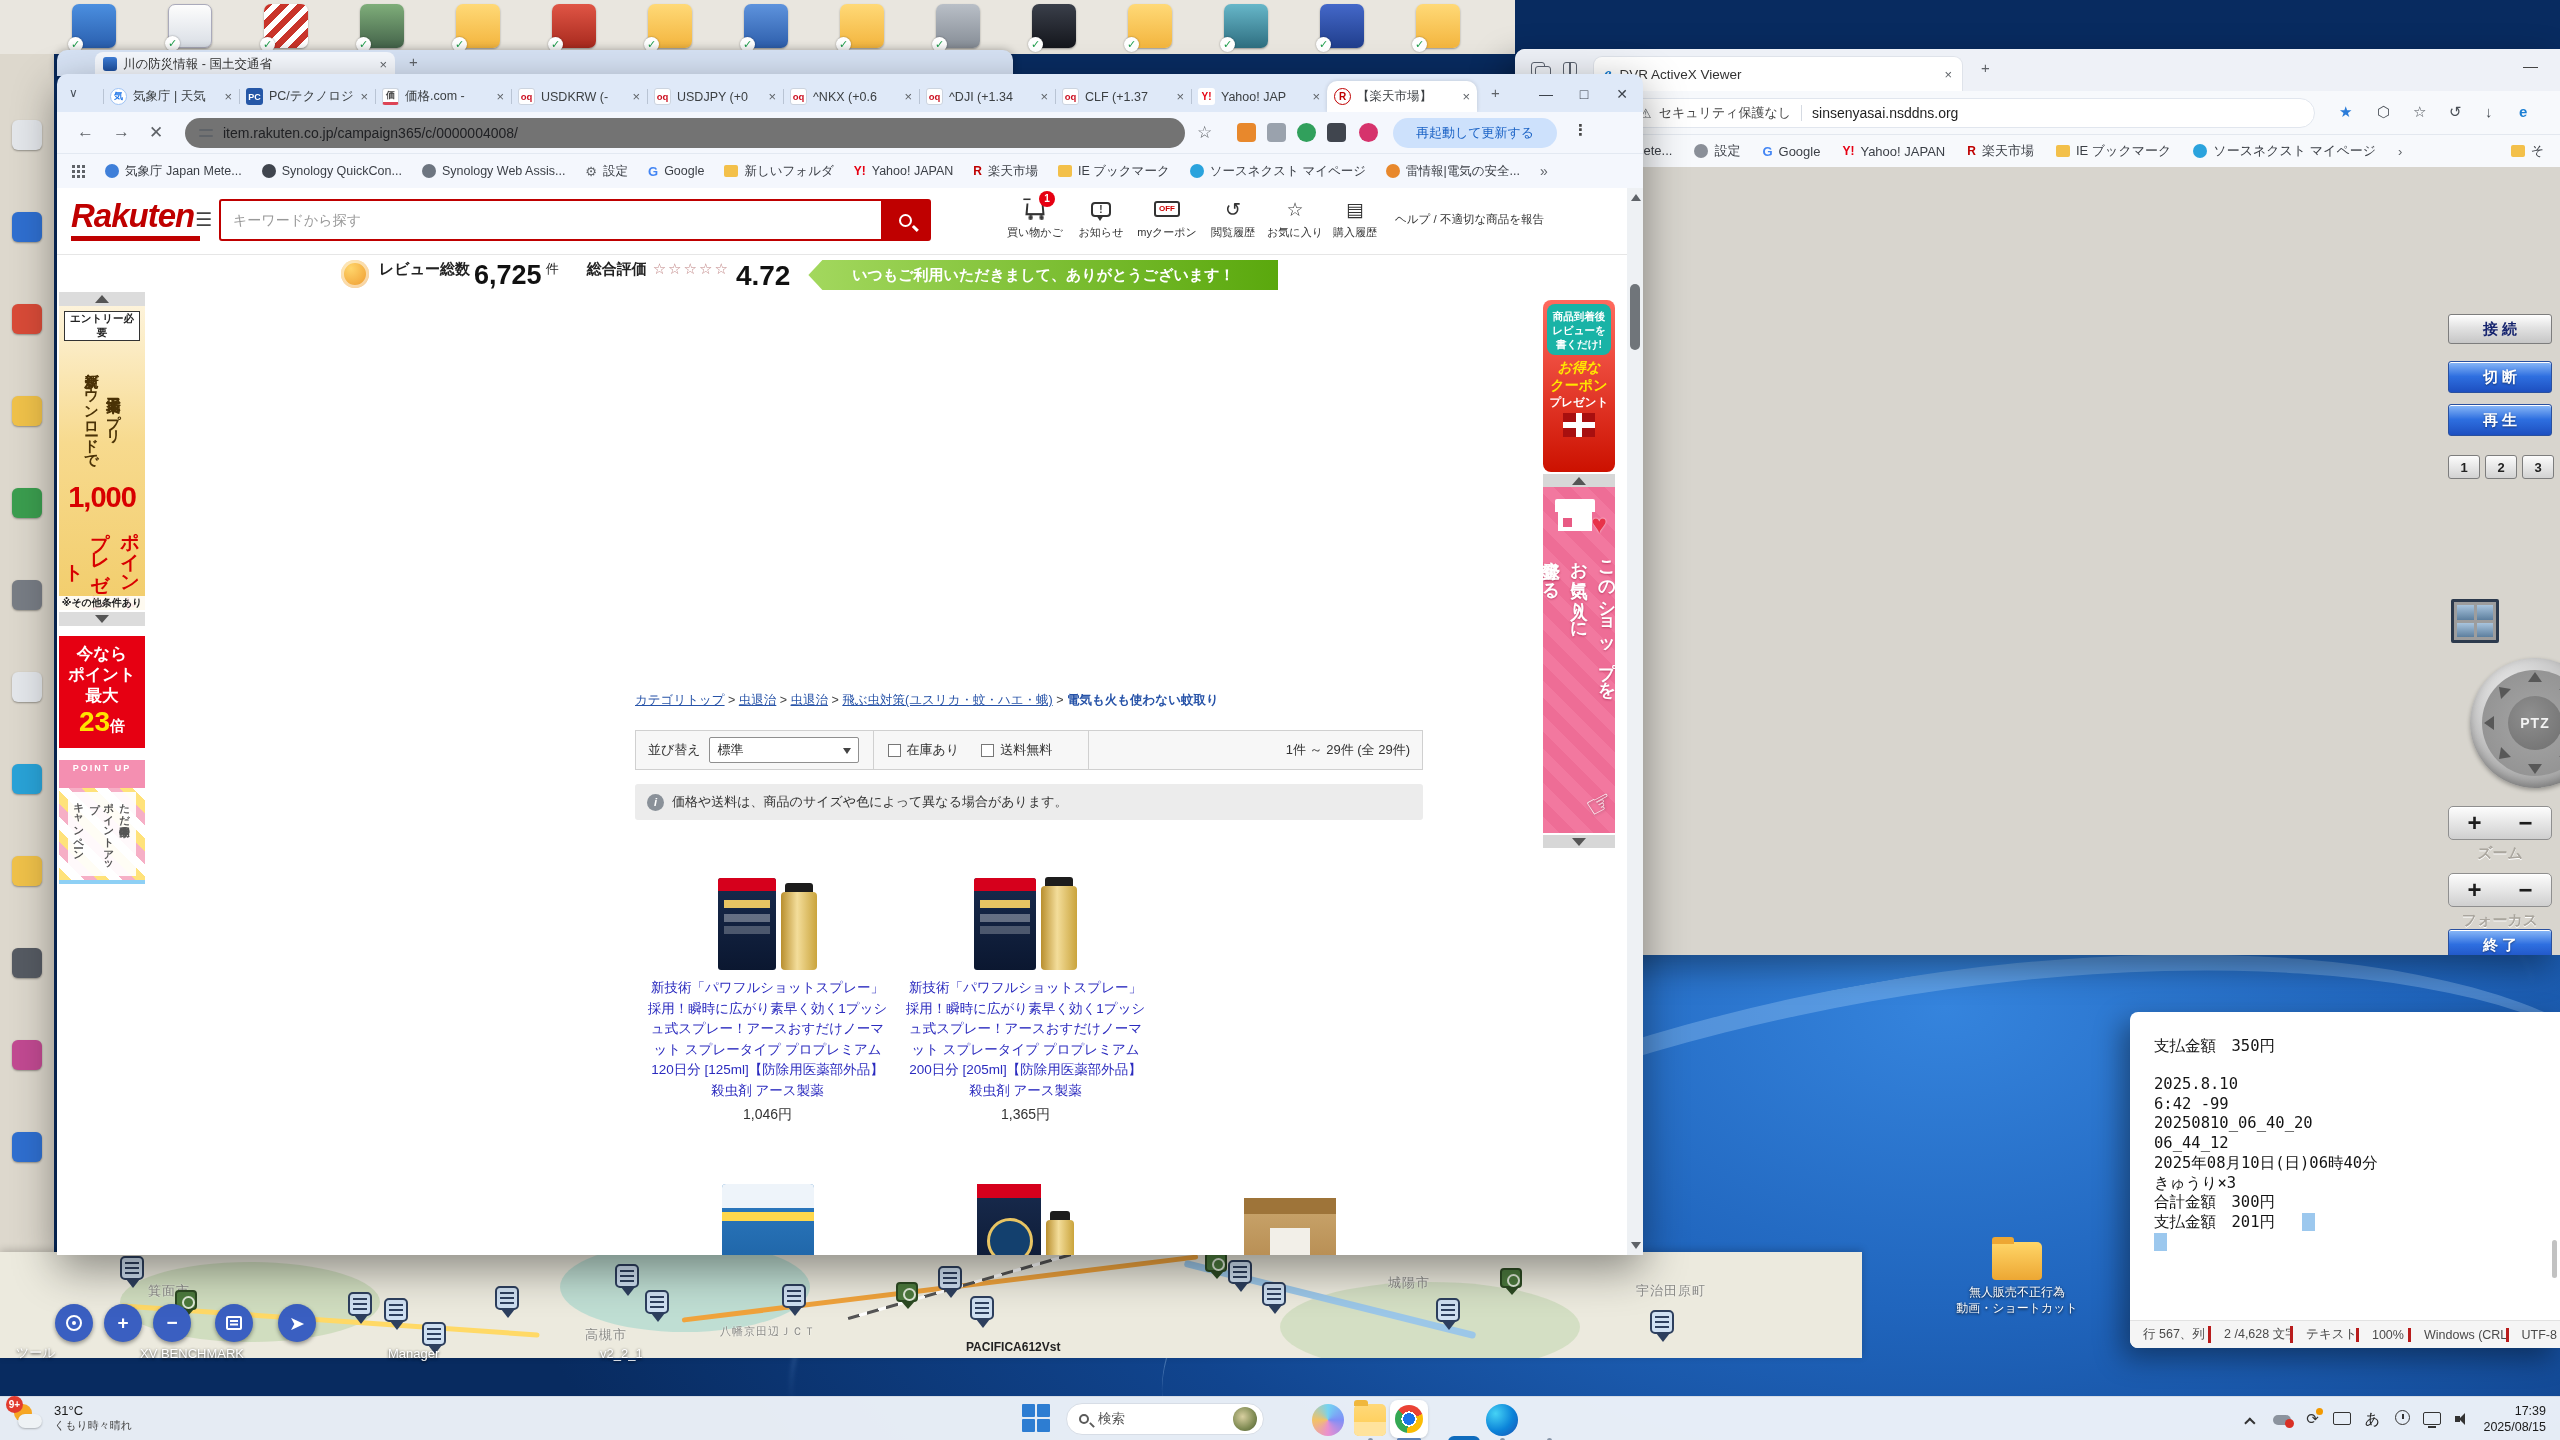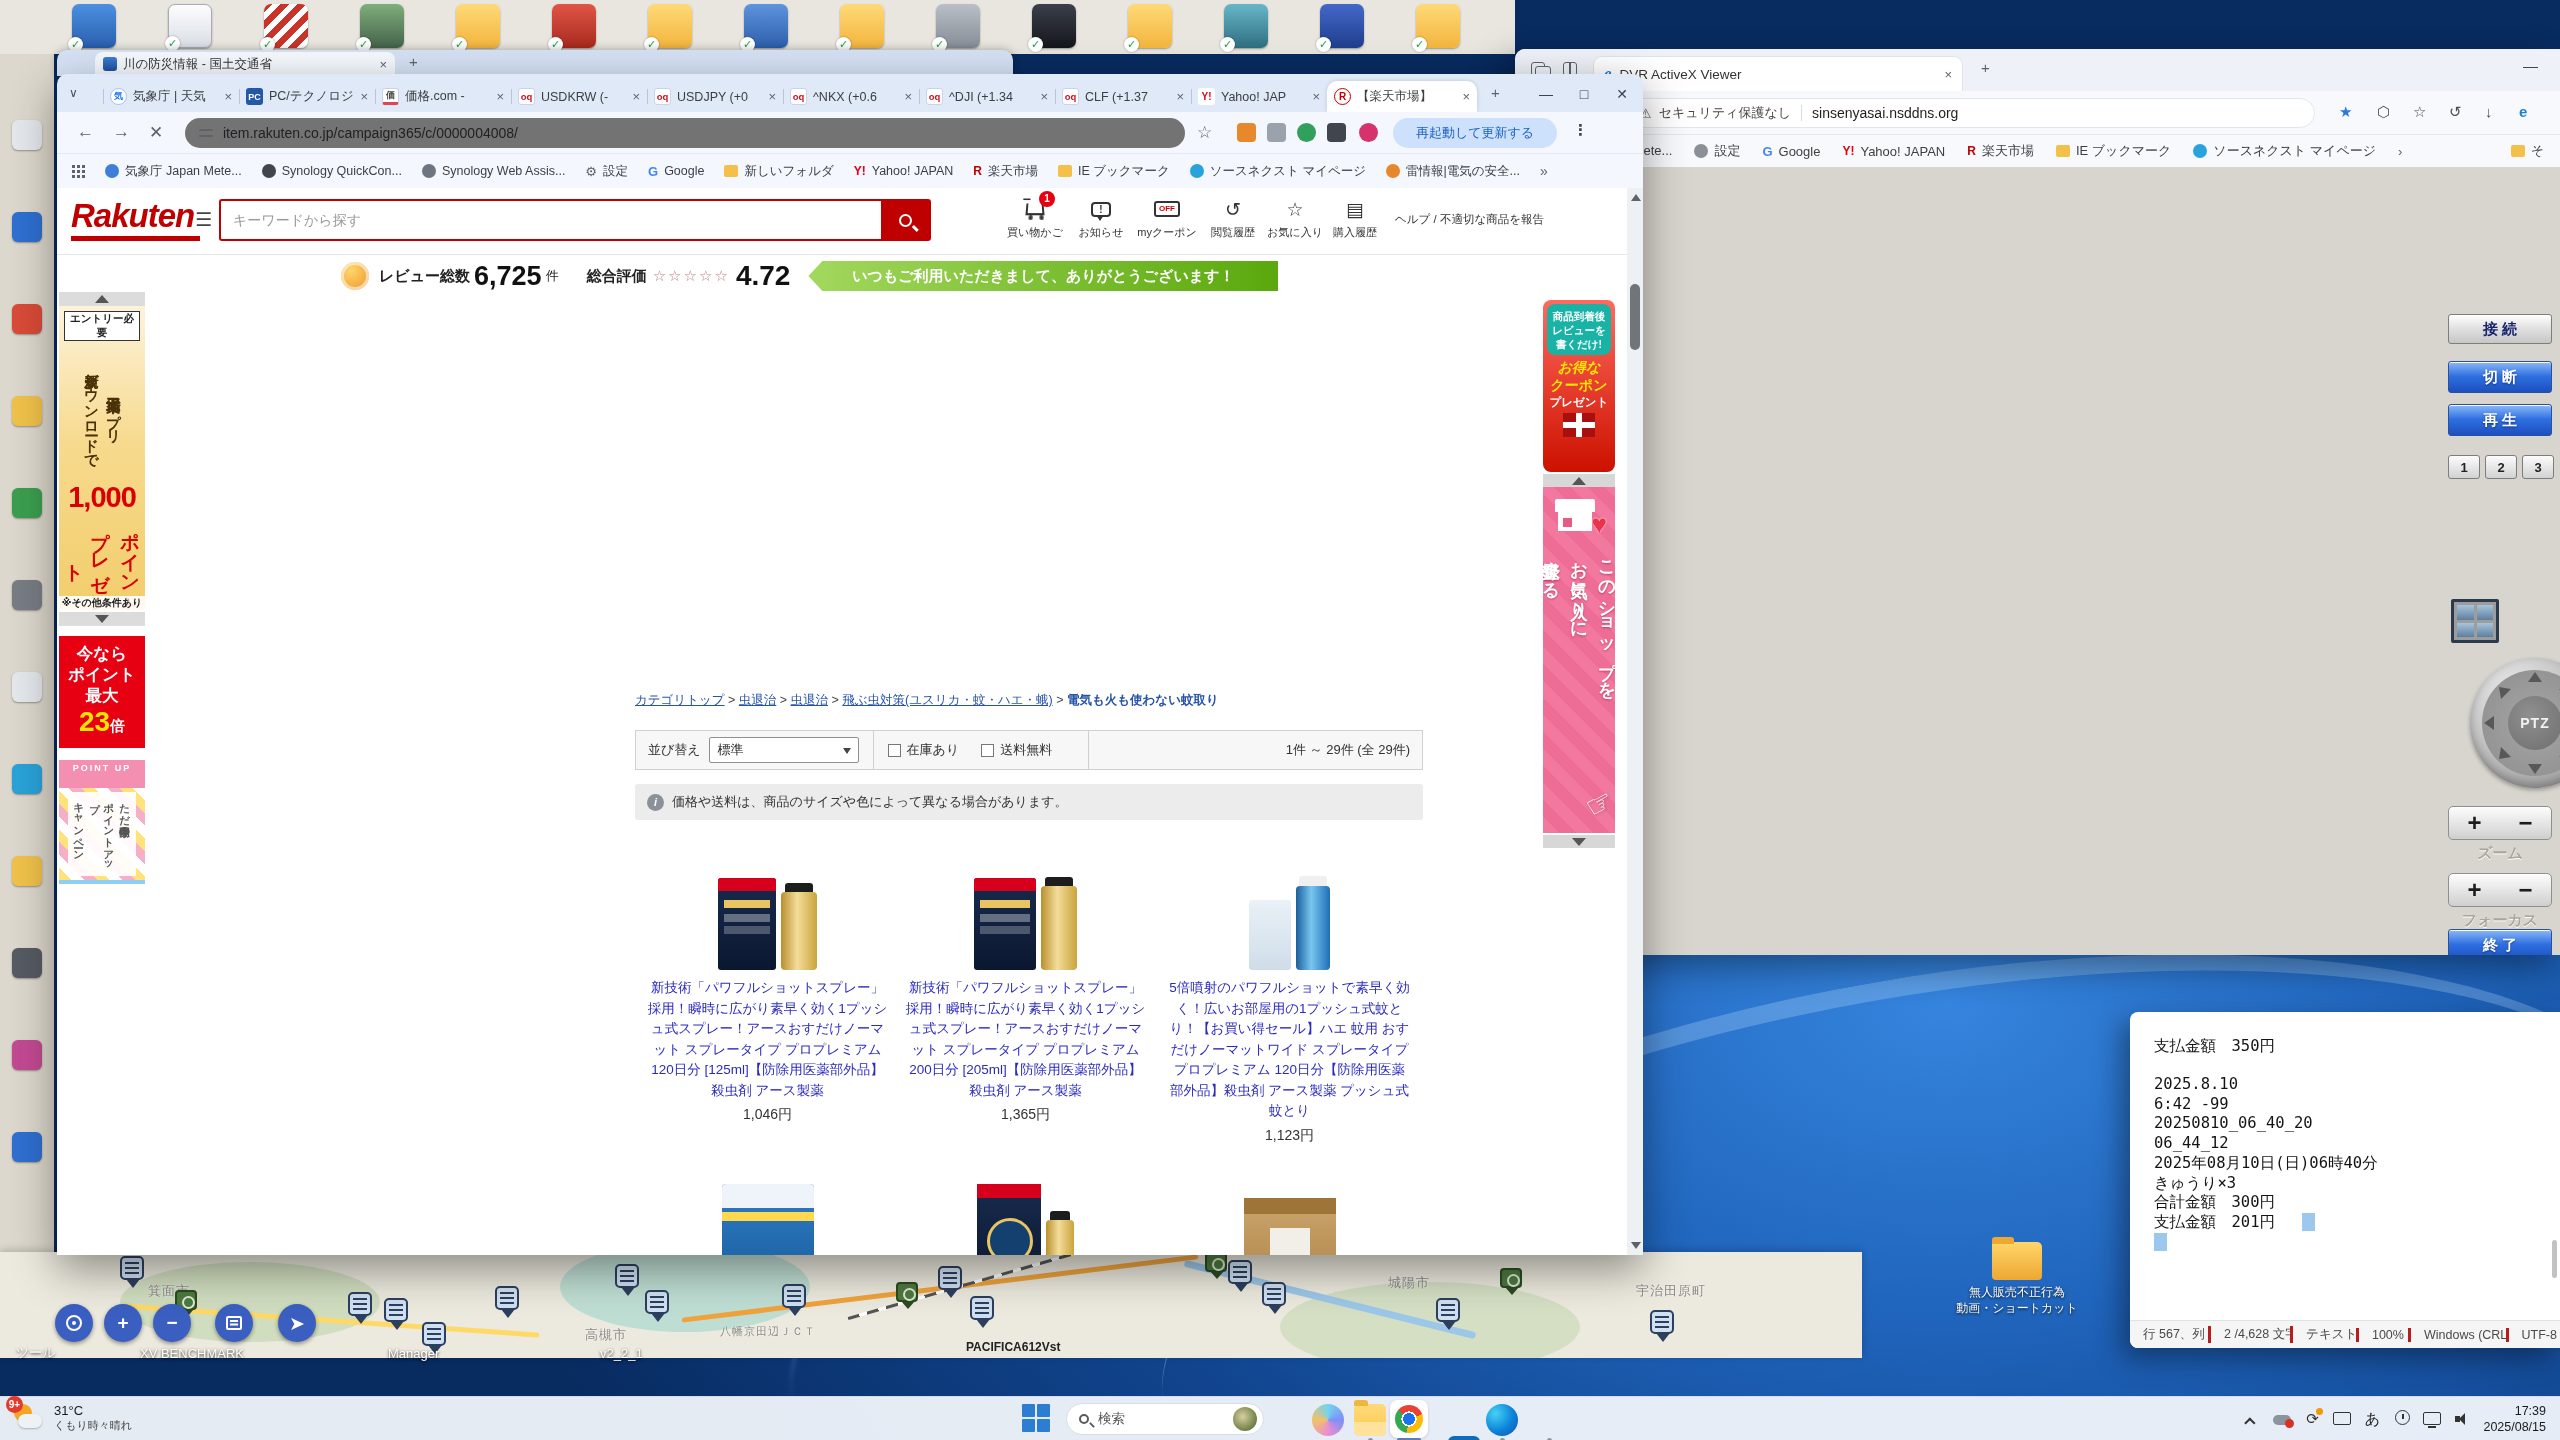--- a/index.html
+++ b/index.html
@@ -148,21 +148,21 @@
 .rk-nav .tx{font-size:11px;color:#333;margin-top:3px;white-space:nowrap}
 .badge{position:absolute;top:-5px;right:12px;width:16px;height:16px;background:#e60012;color:#fff;border-radius:50%;font-size:10px;font-weight:bold;line-height:16px;text-align:center}
 .cart-ic{width:18px;height:12px;border:2px solid #333;border-top:none;position:relative;transform:perspective(20px) rotateX(12deg)}
 .cart-ic::before{content:"";position:absolute;left:-6px;top:-6px;width:8px;height:2px;background:#333}
 .cart-ic::after{content:"";position:absolute;left:1px;bottom:-6px;width:4px;height:4px;border-radius:50%;background:#333;box-shadow:10px 0 0 #333}
 .bub-ic{width:20px;height:15px;border:2px solid #333;border-radius:4px;position:relative;font-size:10px;font-weight:bold;color:#333;line-height:11px;text-align:center}
 .bub-ic::after{content:"";position:absolute;left:3px;bottom:-6px;border-left:4px solid transparent;border-right:4px solid transparent;border-top:6px solid #333}
 .cpn-ic{width:26px;height:16px;border:2px solid #333;border-radius:3px;font-size:8px;font-weight:800;color:#c00;line-height:12px;text-align:center}
 .rk-help{position:absolute;font-size:11.5px;color:#333;white-space:nowrap}
 .rk-div{position:absolute;left:0;top:66px;width:1570px;height:1px;background:#e6e6e6}
-.rev{position:absolute;left:284px;top:72px;height:32px;display:flex;align-items:center}
+.rev{position:absolute;left:284px;top:72px;height:32px;display:flex;align-items:flex-start}
 .medal{width:28px;height:28px;border-radius:50%;background:radial-gradient(circle at 35% 30%,#ffd56b,#f2a73b 70%,#d88a1f);box-shadow:inset 0 0 0 3px rgba(255,255,255,.55);margin-right:10px}
 .rev b{font-size:15px;color:#222}
 .rev .big{font-size:27px;font-weight:800;color:#111;margin:0 4px}
 .rev .unit{font-size:13px;color:#222;margin-right:28px}
 .rev .stars{font-size:15px;color:#c08585;letter-spacing:2px;margin:0 6px}
 .rev .val{font-size:28px;font-weight:800;color:#111}
 .ribbon{margin-left:18px;width:470px;height:30px;background:linear-gradient(90deg,#a3d85e,#5aa80d);clip-path:polygon(14px 0,100% 0,100% 100%,14px 100%,0 50%);color:#fff;font-size:15px;font-weight:bold;display:flex;align-items:center;justify-content:center}
 .lban-arrow{position:absolute;left:2px;width:86px;height:14px;background:#dcdcdc;display:flex;align-items:center;justify-content:center}
 .tri-up{width:0;height:0;border-left:7px solid transparent;border-right:7px solid transparent;border-bottom:8px solid #555}
 .tri-dn{width:0;height:0;border-left:7px solid transparent;border-right:7px solid transparent;border-top:8px solid #555}
@@ -834,28 +834,20 @@
         <div class="pprice">1,046円</div>
       </div>
       <div class="prod" style="left:847px;top:648px">
         <div class="imgwrap">
             <div class="box-navy" style="width:62px"></div>
             <div class="can-gold" style="height:84px"></div>
           </div>
         <div class="ptitle">新技術「パワフルショットスプレー」採用！瞬時に広がり素早く効く1プッシュ式スプレー！アースおすだけノーマット スプレータイプ プロプレミアム 200日分 [205ml]【防除用医薬部外品】殺虫剤 アース製薬</div>
         <div class="pprice">1,365円</div>
       </div>
-      <div class="prod" style="left:1111px;top:648px">
-        <div class="imgwrap">
-            <div class="box-lite"></div>
-            <div class="can-blue"></div>
-          </div>
-        <div class="ptitle">5倍噴射のパワフルショットで素早く効く！広いお部屋用の1プッシュ式蚊とり！【お買い得セール】ハエ 蚊用 おすだけノーマットワイド スプレータイプ プロプレミアム 120日分【防除用医薬部外品】殺虫剤 アース製薬 プッシュ式蚊とり</div>
-        <div class="pprice">1,123円</div>
-      </div>
 
       <div class="prod" style="left:589px;top:962px">
         <div class="imgwrap">
             <div class="box-blue2"></div>
           </div>
       </div>
       <div class="prod" style="left:847px;top:962px">
         <div class="imgwrap">
             <div class="box-navy2"></div>
             <div class="can-gold" style="height:64px;width:28px"></div>

